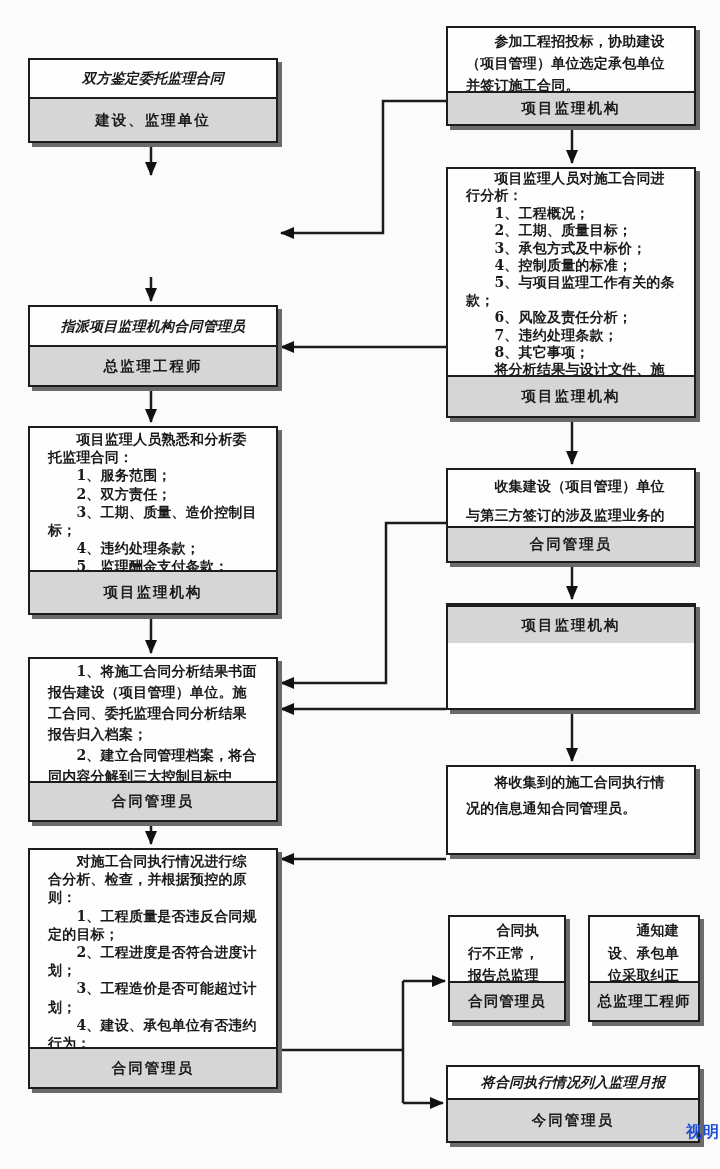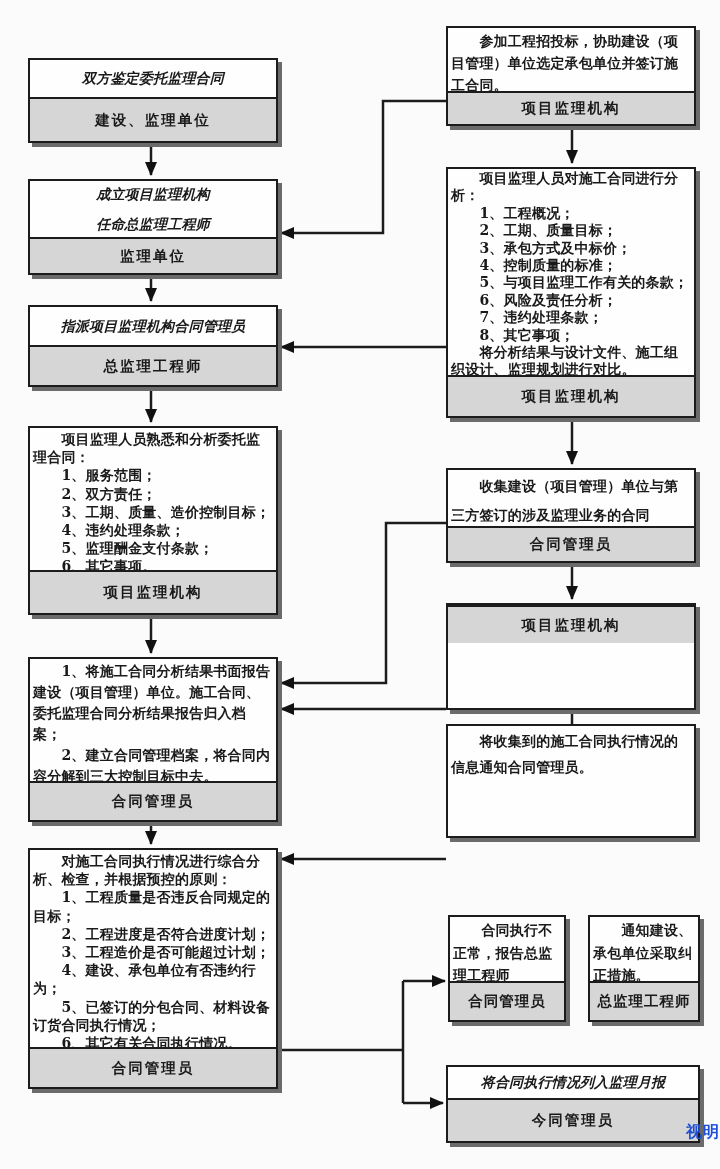--- a/index.html
+++ b/index.html
@@ -24,21 +24,21 @@
     background:#fefefe;
     border:2px solid #1c1c1c;
     box-shadow:4px 4px 0 #6b6b6b;
     display:flex;flex-direction:column;
     color:#1a1a1a;
   }
   .body{
     flex:1;
     font-size:14px;font-weight:bold;
     white-space:pre-wrap;
-    padding:2px 3px;
+    padding:2px 18px;
     letter-spacing:0.2px;
     line-height:1.5;
     overflow:hidden;
   }
   .body.center{
     display:flex;align-items:center;justify-content:center;
     text-align:center;padding:0 2px;font-style:italic;
   }
   .footer{
     box-sizing:border-box;
@@ -53,21 +53,21 @@
   #n-l1{left:28px;top:58px;width:250px;height:85px}   #n-l1 .footer{height:44px}
   #n-l2{left:28px;top:179px;width:250px;height:96px}  #n-l2 .footer{height:36px} #n-l2 .body{line-height:30px}
   #n-l3{left:28px;top:305px;width:250px;height:82px}  #n-l3 .footer{height:40px}
   #n-l4{left:28px;top:426px;width:250px;height:189px} #n-l4 .footer{height:43px} #n-l4 .body{line-height:18.2px}
   #n-l5{left:28px;top:657px;width:250px;height:165px} #n-l5 .footer{height:39px} #n-l5 .body{line-height:21px}
   #n-l6{left:28px;top:848px;width:250px;height:241px} #n-l6 .footer{height:40px} #n-l6 .body{line-height:18.2px}
   #n-r1{left:446px;top:26px;width:250px;height:100px} #n-r1 .footer{height:33px} #n-r1 .body{line-height:22px}
   #n-r2{left:446px;top:167px;width:250px;height:251px}#n-r2 .footer{height:41px} #n-r2 .body{line-height:17.4px;padding-top:1px}
   #n-r3{left:446px;top:468px;width:250px;height:95px} #n-r3 .footer{height:35px} #n-r3 .body{line-height:29px}
   #n-r4{left:446px;top:603px;width:250px;height:107px}#n-r4 .footer{height:38px} #n-r4 .body{line-height:23px}
-  #n-r5{left:446px;top:724px;width:250px;height:114px} #n-r5 .footer{height:36px} #n-r5 .body{line-height:26px}
+  #n-r5{left:446px;top:765px;width:250px;height:90px} #n-r5 .footer{height:36px} #n-r5 .body{line-height:26px}
   #n-r6a{left:448px;top:915px;width:118px;height:107px}#n-r6a .footer{height:39px;letter-spacing:1px}
   #n-r6a .body{line-height:22.5px}
   #n-r6b{left:588px;top:915px;width:112px;height:107px}#n-r6b .footer{height:39px;letter-spacing:1px}
   #n-r6b .body{line-height:22.5px}
   #n-r7{left:446px;top:1065px;width:254px;height:78px}#n-r7 .footer{height:43px}
   .watermark{
     position:absolute;left:686px;top:1122px;
     color:#1d4ed8;font-size:16px;font-weight:bold;
     letter-spacing:1px;
   }
@@ -103,25 +103,20 @@
       <line x1="403" y1="981" x2="445" y2="981" marker-end="url(#arrow)"></line>
       <line x1="403" y1="1103" x2="443" y2="1103" marker-end="url(#arrow)"></line>
     </g>
   </svg>
 
   <div class="node" id="n-l1">
     <div class="body center">双方鉴定委托监理合同</div>
     <div class="footer">建设、监理单位</div>
   </div>
 
-  <div class="node" id="n-l2">
-    <div class="body center">成立项目监理机构
-任命总监理工程师</div>
-    <div class="footer">监理单位</div>
-  </div>
 
   <div class="node" id="n-l3">
     <div class="body center">指派项目监理机构合同管理员</div>
     <div class="footer">总监理工程师</div>
   </div>
 
   <div class="node" id="n-l4">
     <div class="body">　　项目监理人员熟悉和分析委托监理合同：
 　　1、服务范围；
 　　2、双方责任；

